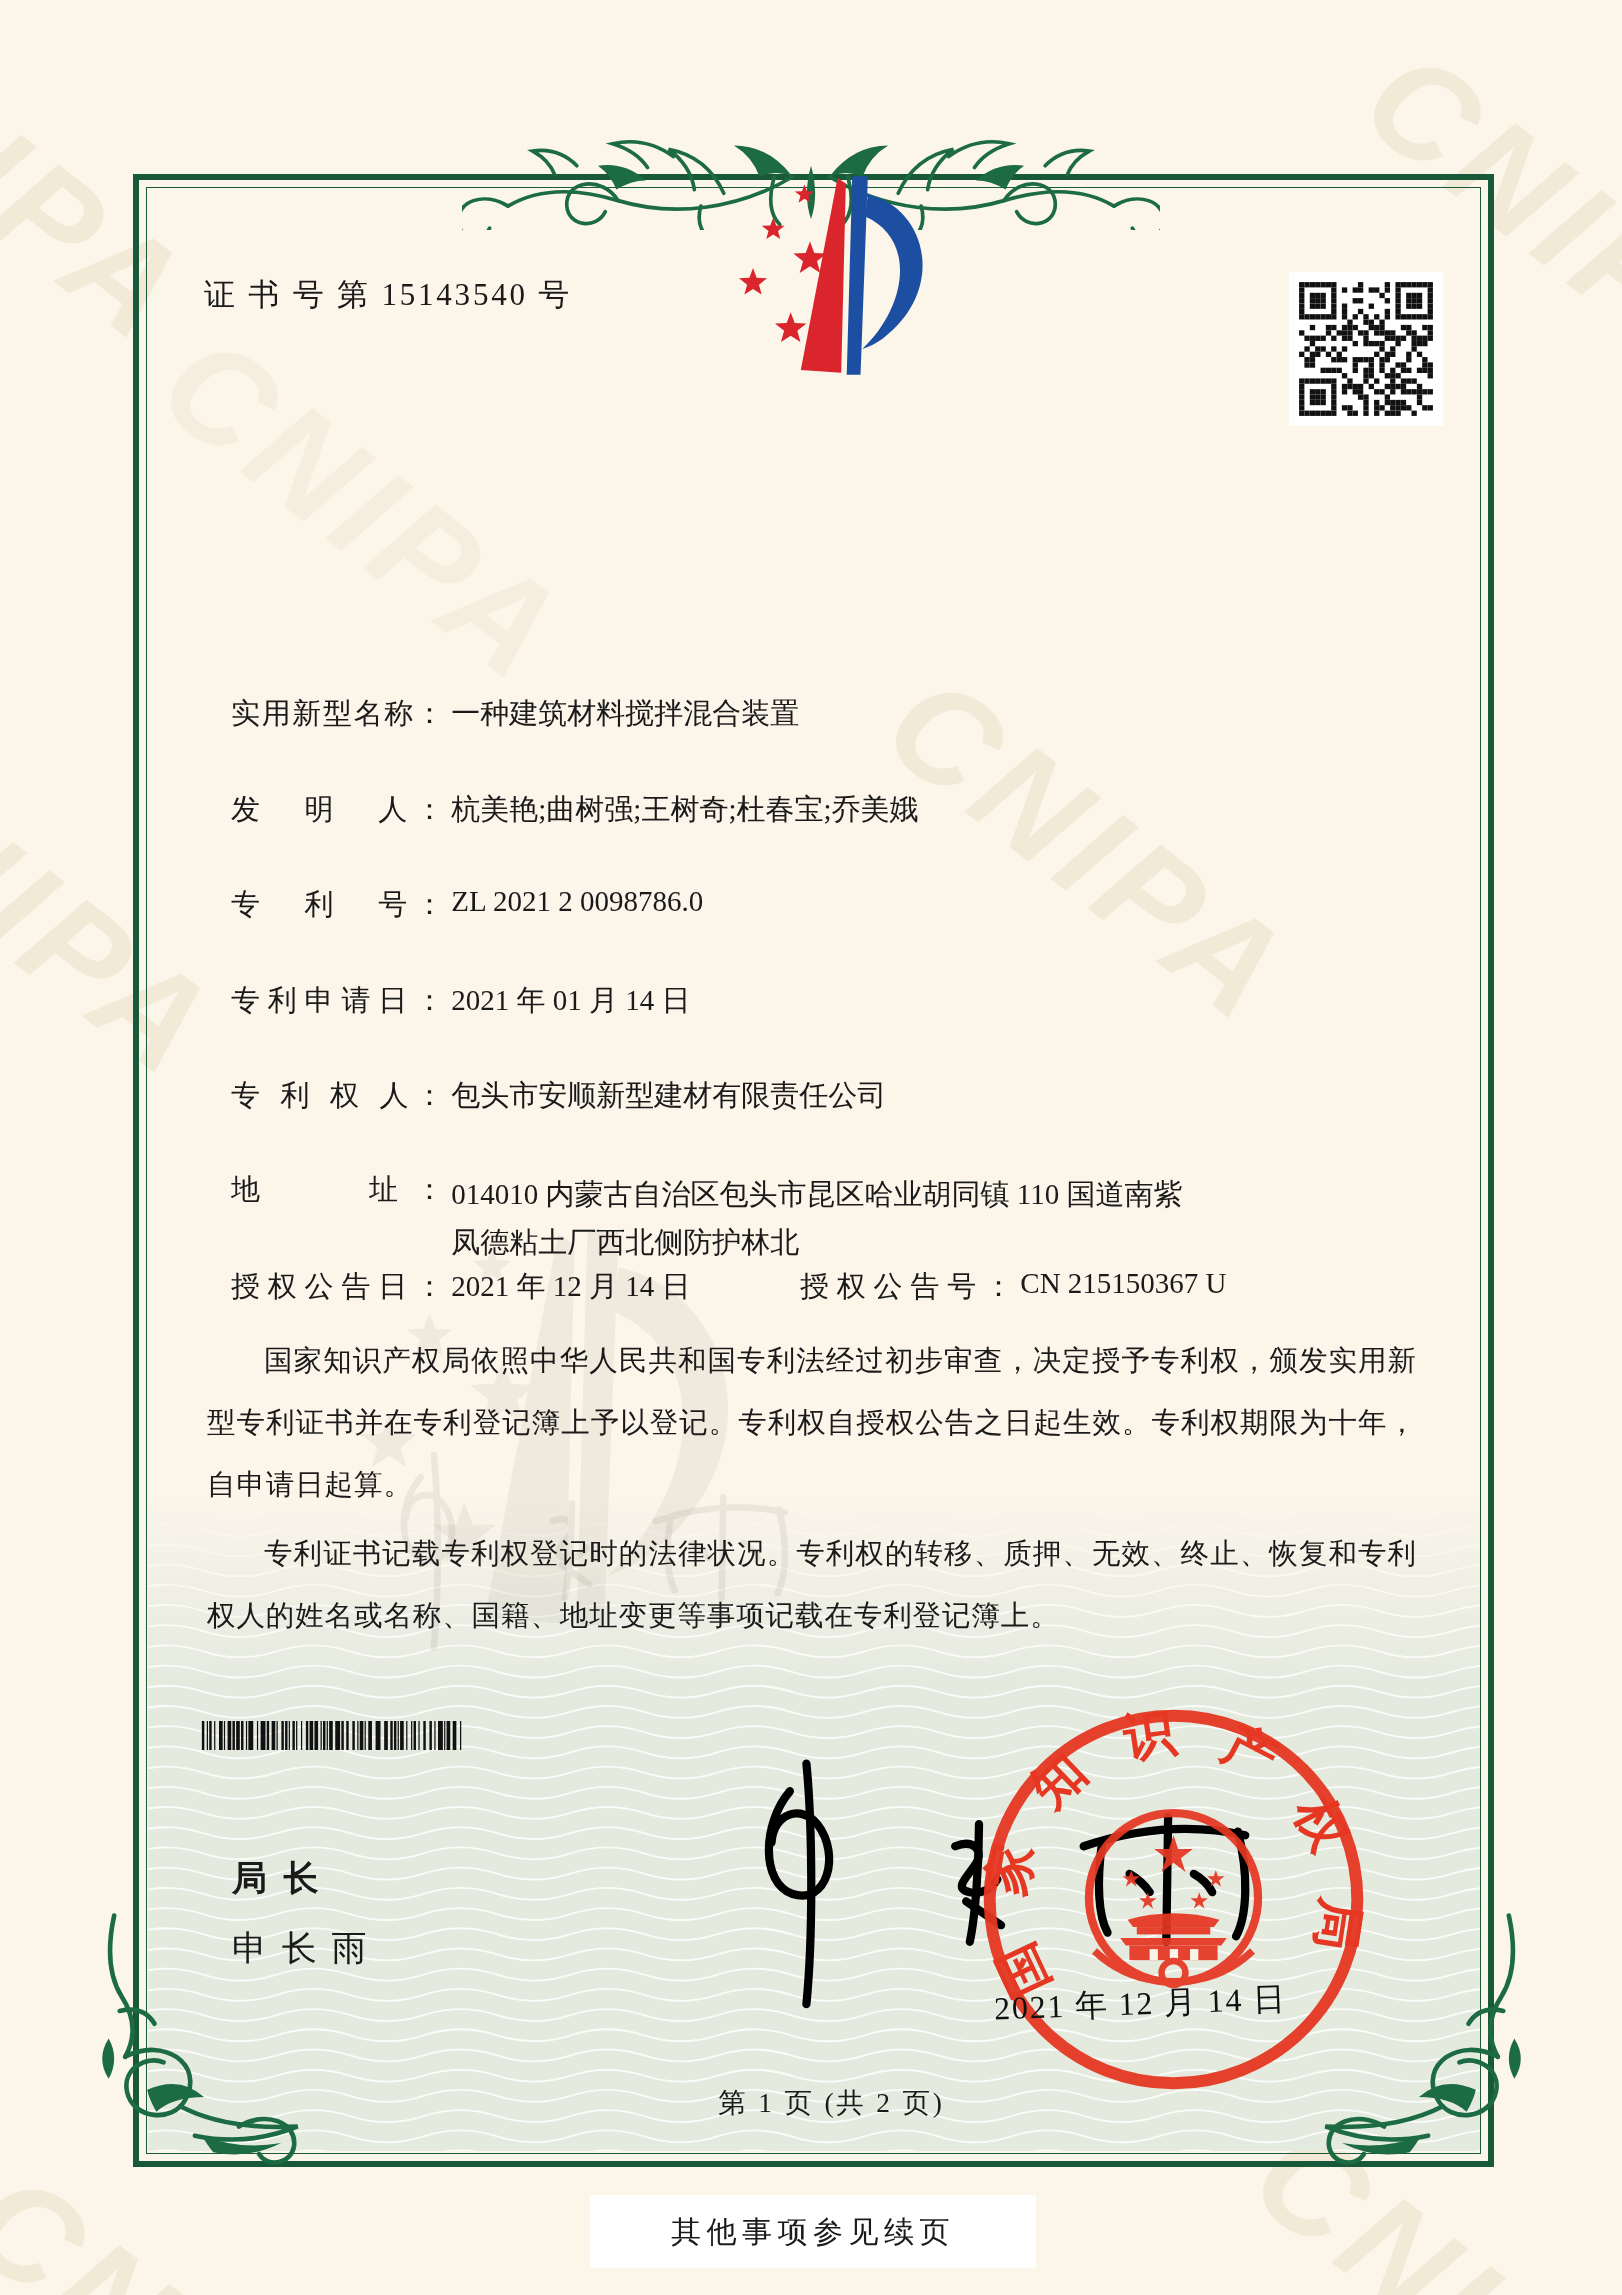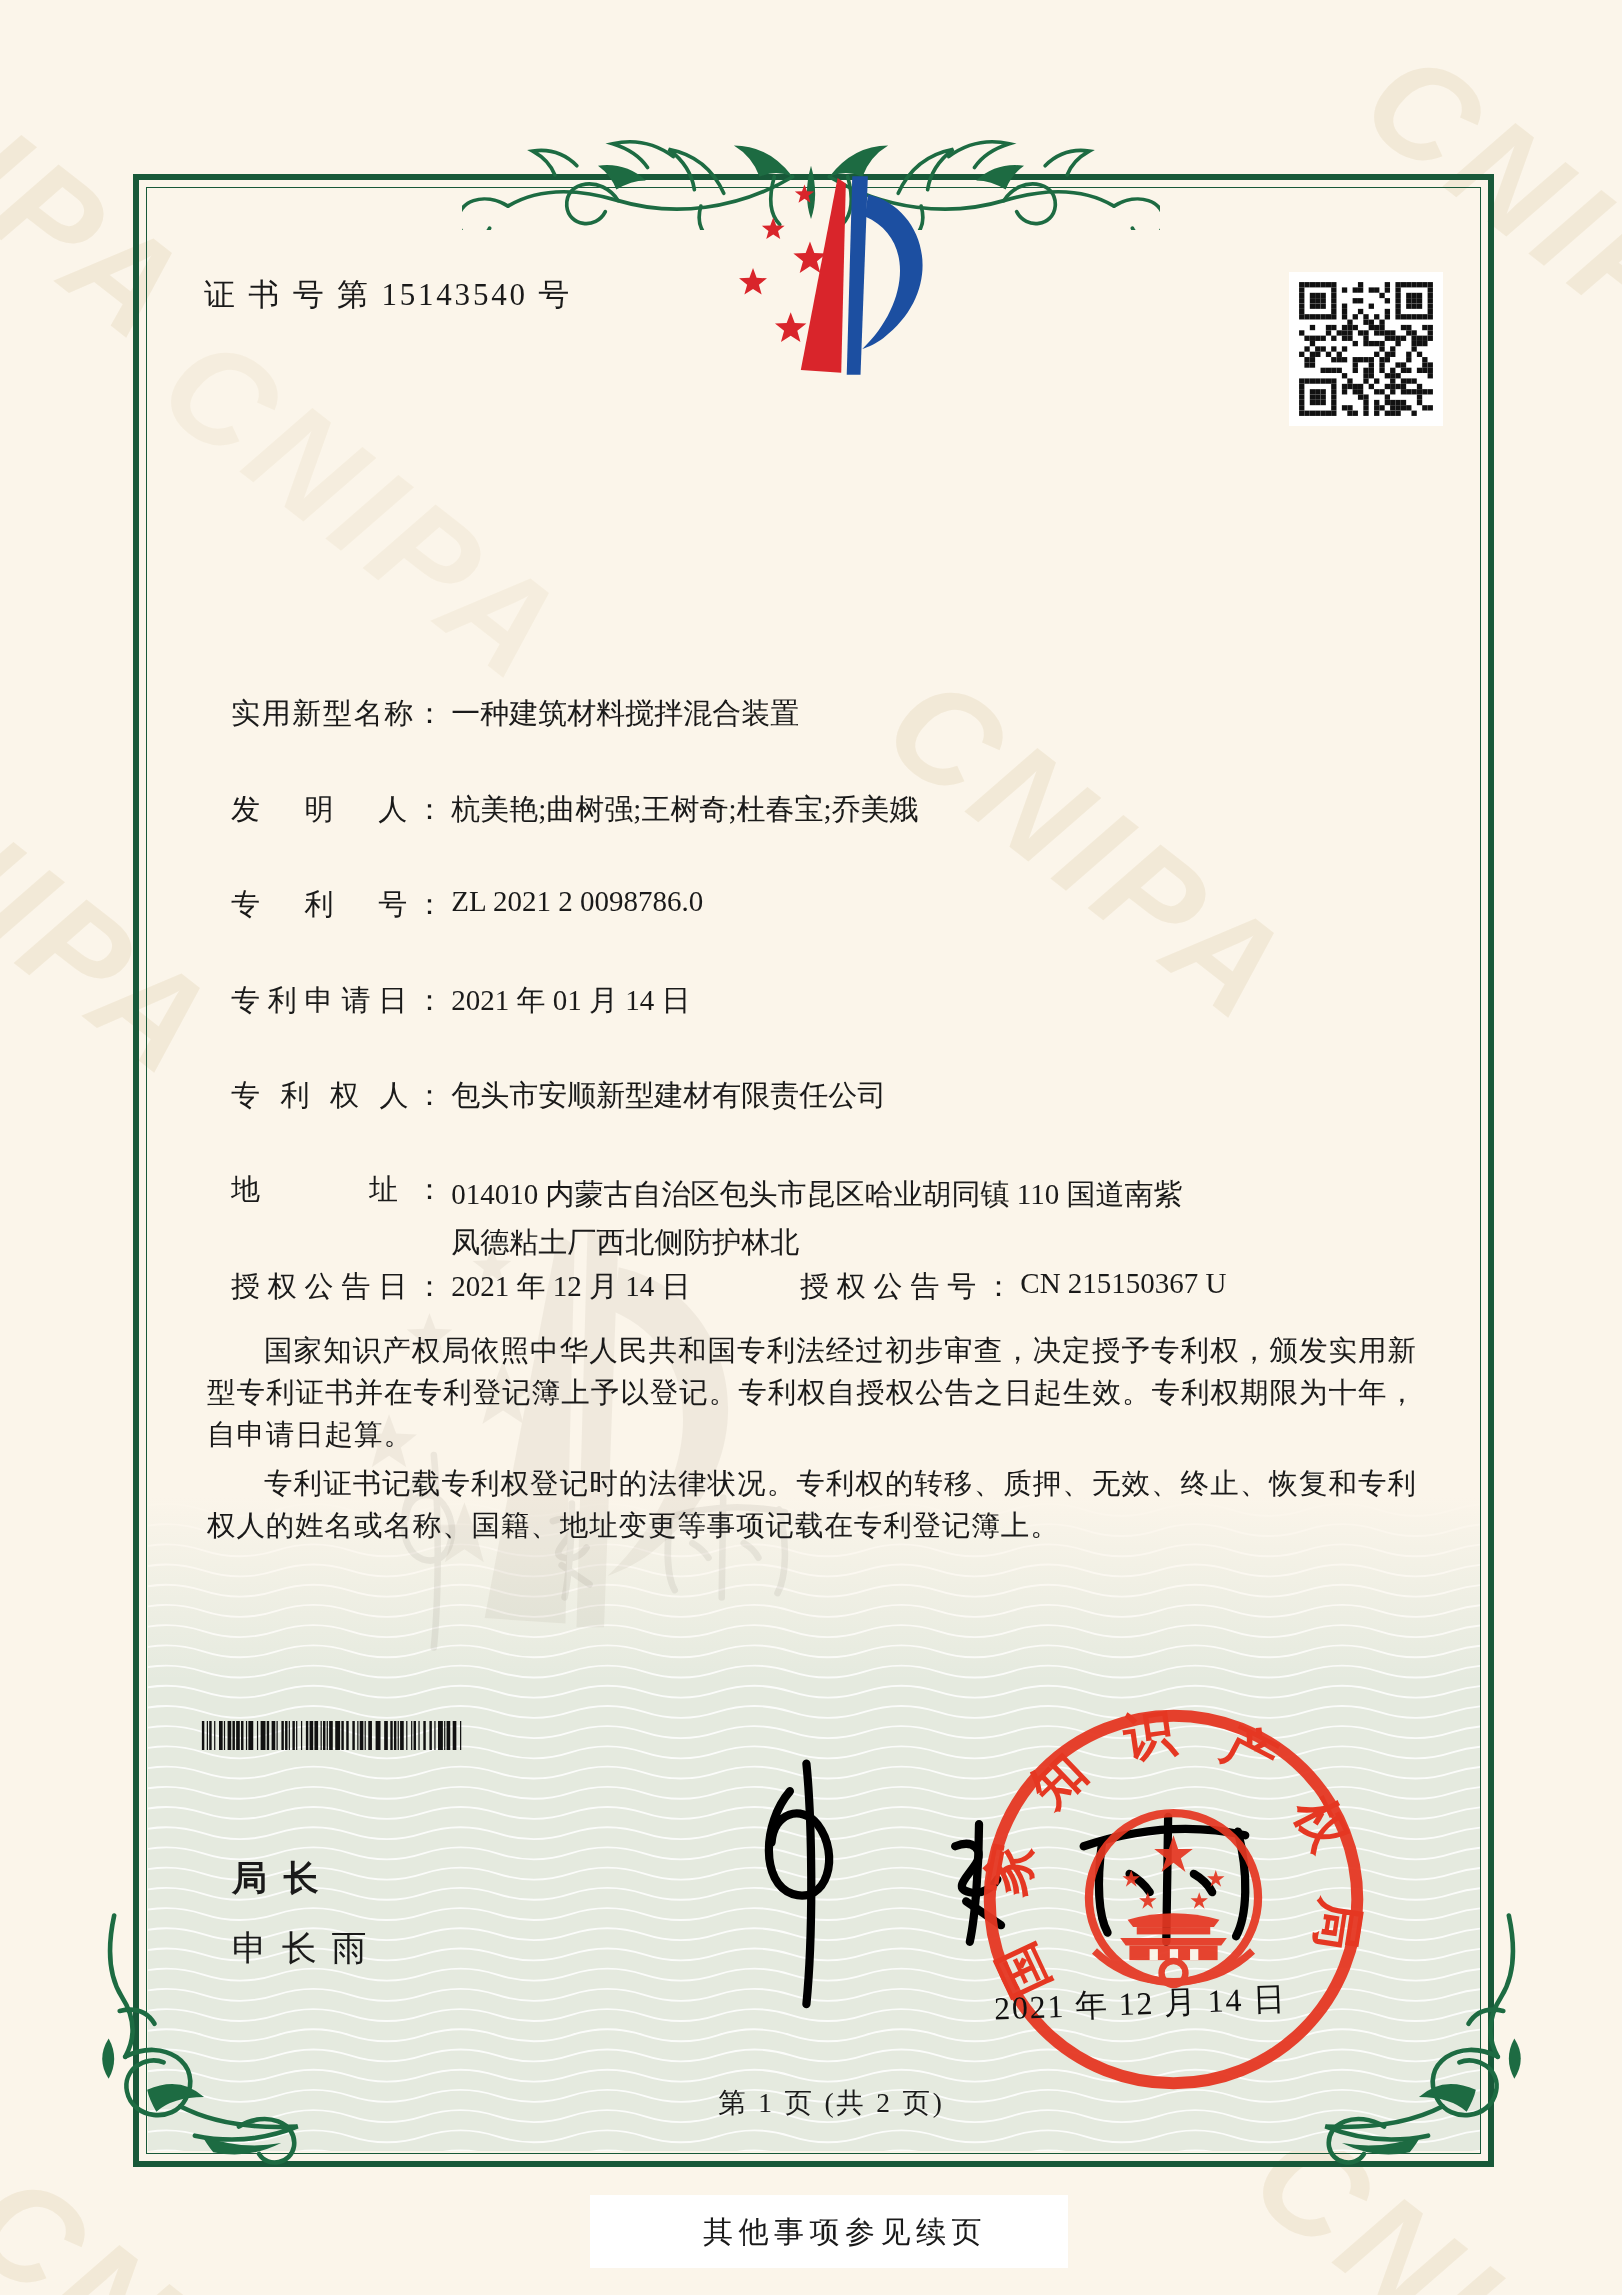--- a/index.html
+++ b/index.html
@@ -32,36 +32,36 @@
   .qr{position:absolute;left:1289px;top:272px;}
   .logo{position:absolute;left:696px;top:167px;}
   .field-row{position:absolute;left:231px;font-size:29px;white-space:nowrap;}
   .flabel{display:inline-block;width:213px;text-align:justify;text-align-last:justify;
       vertical-align:top;}
   .fvalue{margin-left:7.3px;}
   .fvalue-multi{display:inline-block;margin-left:7.3px;width:946px;
       white-space:pre-line;vertical-align:top;line-height:48px;}
   .pair2{position:absolute;left:569px;top:0;}
   .body-text{position:absolute;left:207px;top:1330px;width:1210px;}
-  .body-text p{margin:0 0 7.3px 0;font-size:28.5px;line-height:42px;text-align:justify;
+  .body-text p{margin:0 0 7.3px 0;font-size:28.5px;line-height:62px;text-align:justify;
       text-indent:2em;letter-spacing:0.9px;}
   .barcode{position:absolute;left:200px;top:1721px;}
   .officer-title{position:absolute;left:232px;top:1855px;font-size:35px;font-weight:bold;
       letter-spacing:16.5px;font-family:"Liberation Sans","DejaVu Sans",sans-serif;}
   .officer-name{position:absolute;left:232px;top:1925px;font-size:35px;font-weight:normal;
       letter-spacing:14.7px;font-family:"Liberation Sans","DejaVu Sans",sans-serif;}
   .signature{position:absolute;left:643px;top:1736px;z-index:8;}
   .seal{position:absolute;left:975px;top:1701px;z-index:8;}
   .seal-date{position:absolute;left:994px;top:1982px;width:312px;font-size:32px;
       letter-spacing:1.8px;color:#111;transform:rotate(-2deg);z-index:9;white-space:nowrap;}
   .page-info{position:absolute;left:0;top:2085px;width:100%;text-align:center;
       font-size:27.5px;letter-spacing:2.8px;z-index:8;padding-left:20px;}
   .cont-note{position:absolute;left:590px;top:2195px;width:446px;height:73px;
       background:#ffffff;text-align:center;line-height:73px;font-size:30px;
-      letter-spacing:5.5px;z-index:8;padding-left:32px;}
+      letter-spacing:5.5px;z-index:8;}
   #waves path{fill:none;stroke:#ffffff;stroke-width:2;opacity:.85;}
 </style>
 </head>
 <body>
 
 <div class="page">
 
   <div class="wm" style="left:-147px;top:-37px"><span>CNIPA</span></div>
   <div class="wm" style="left:1433px;top:18.4px"><span>CNIPA</span></div>
   <div class="wm" style="left:230px;top:303px;opacity:.4"><span>CNIPA</span></div>

